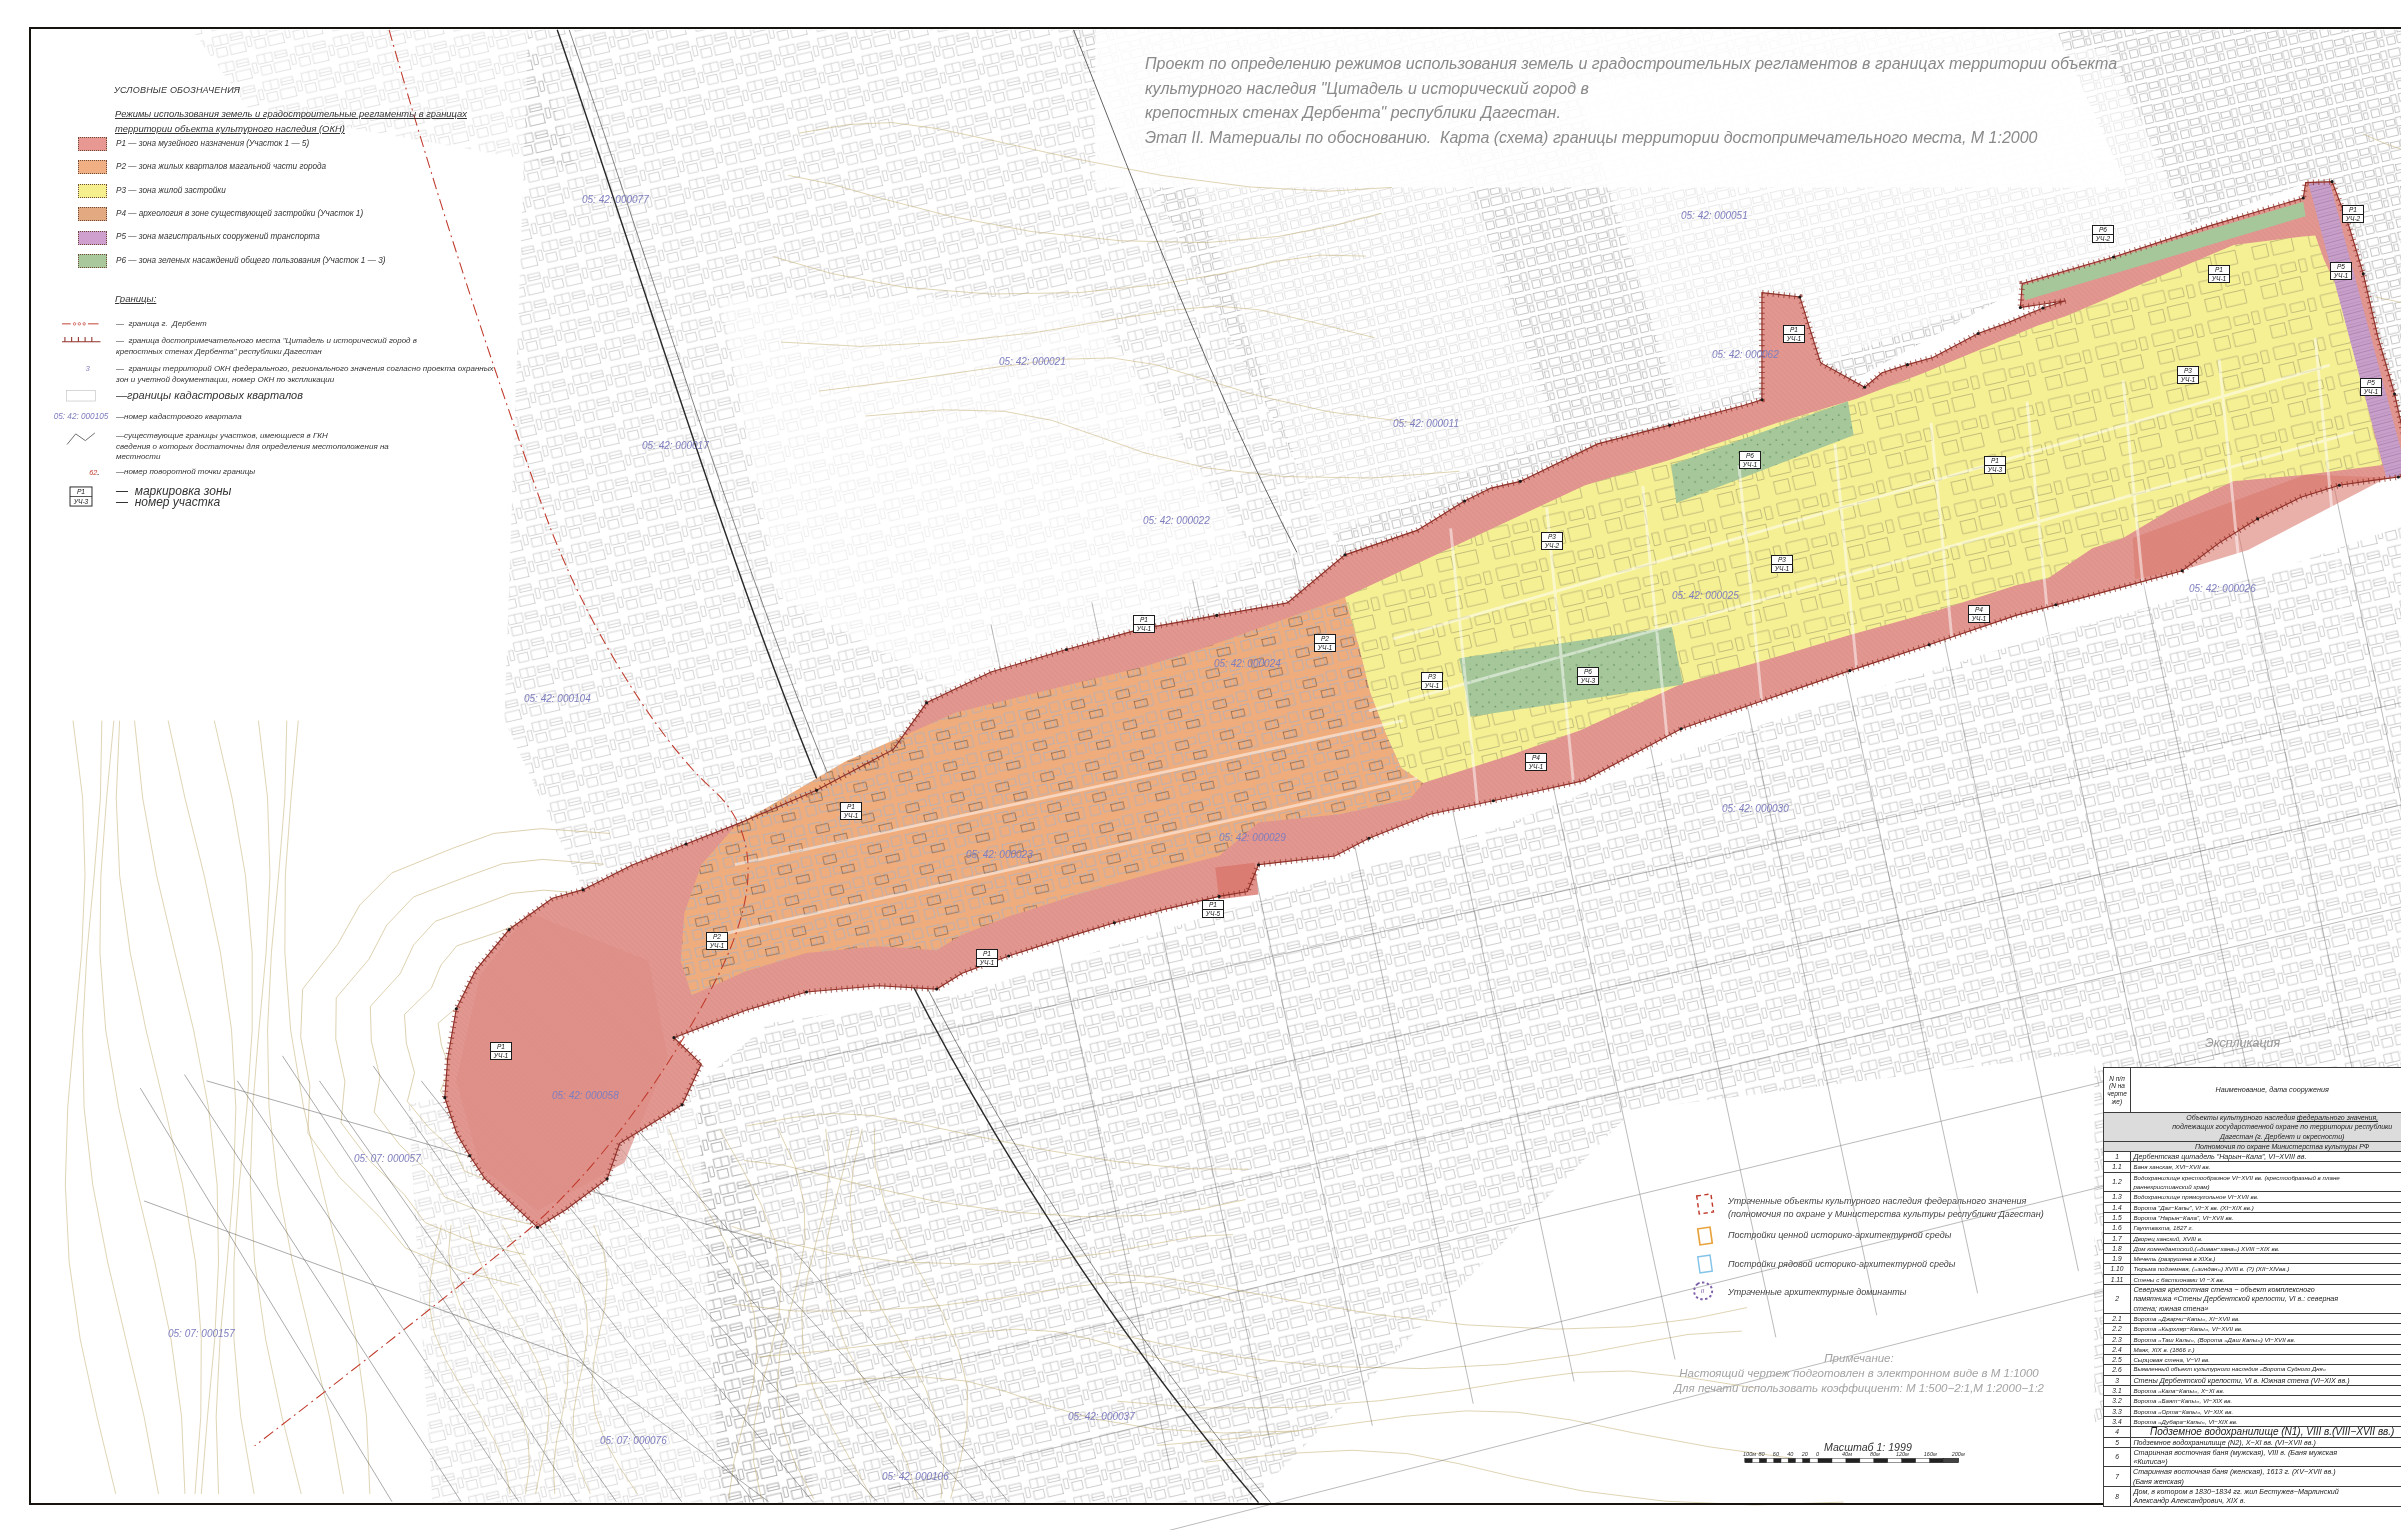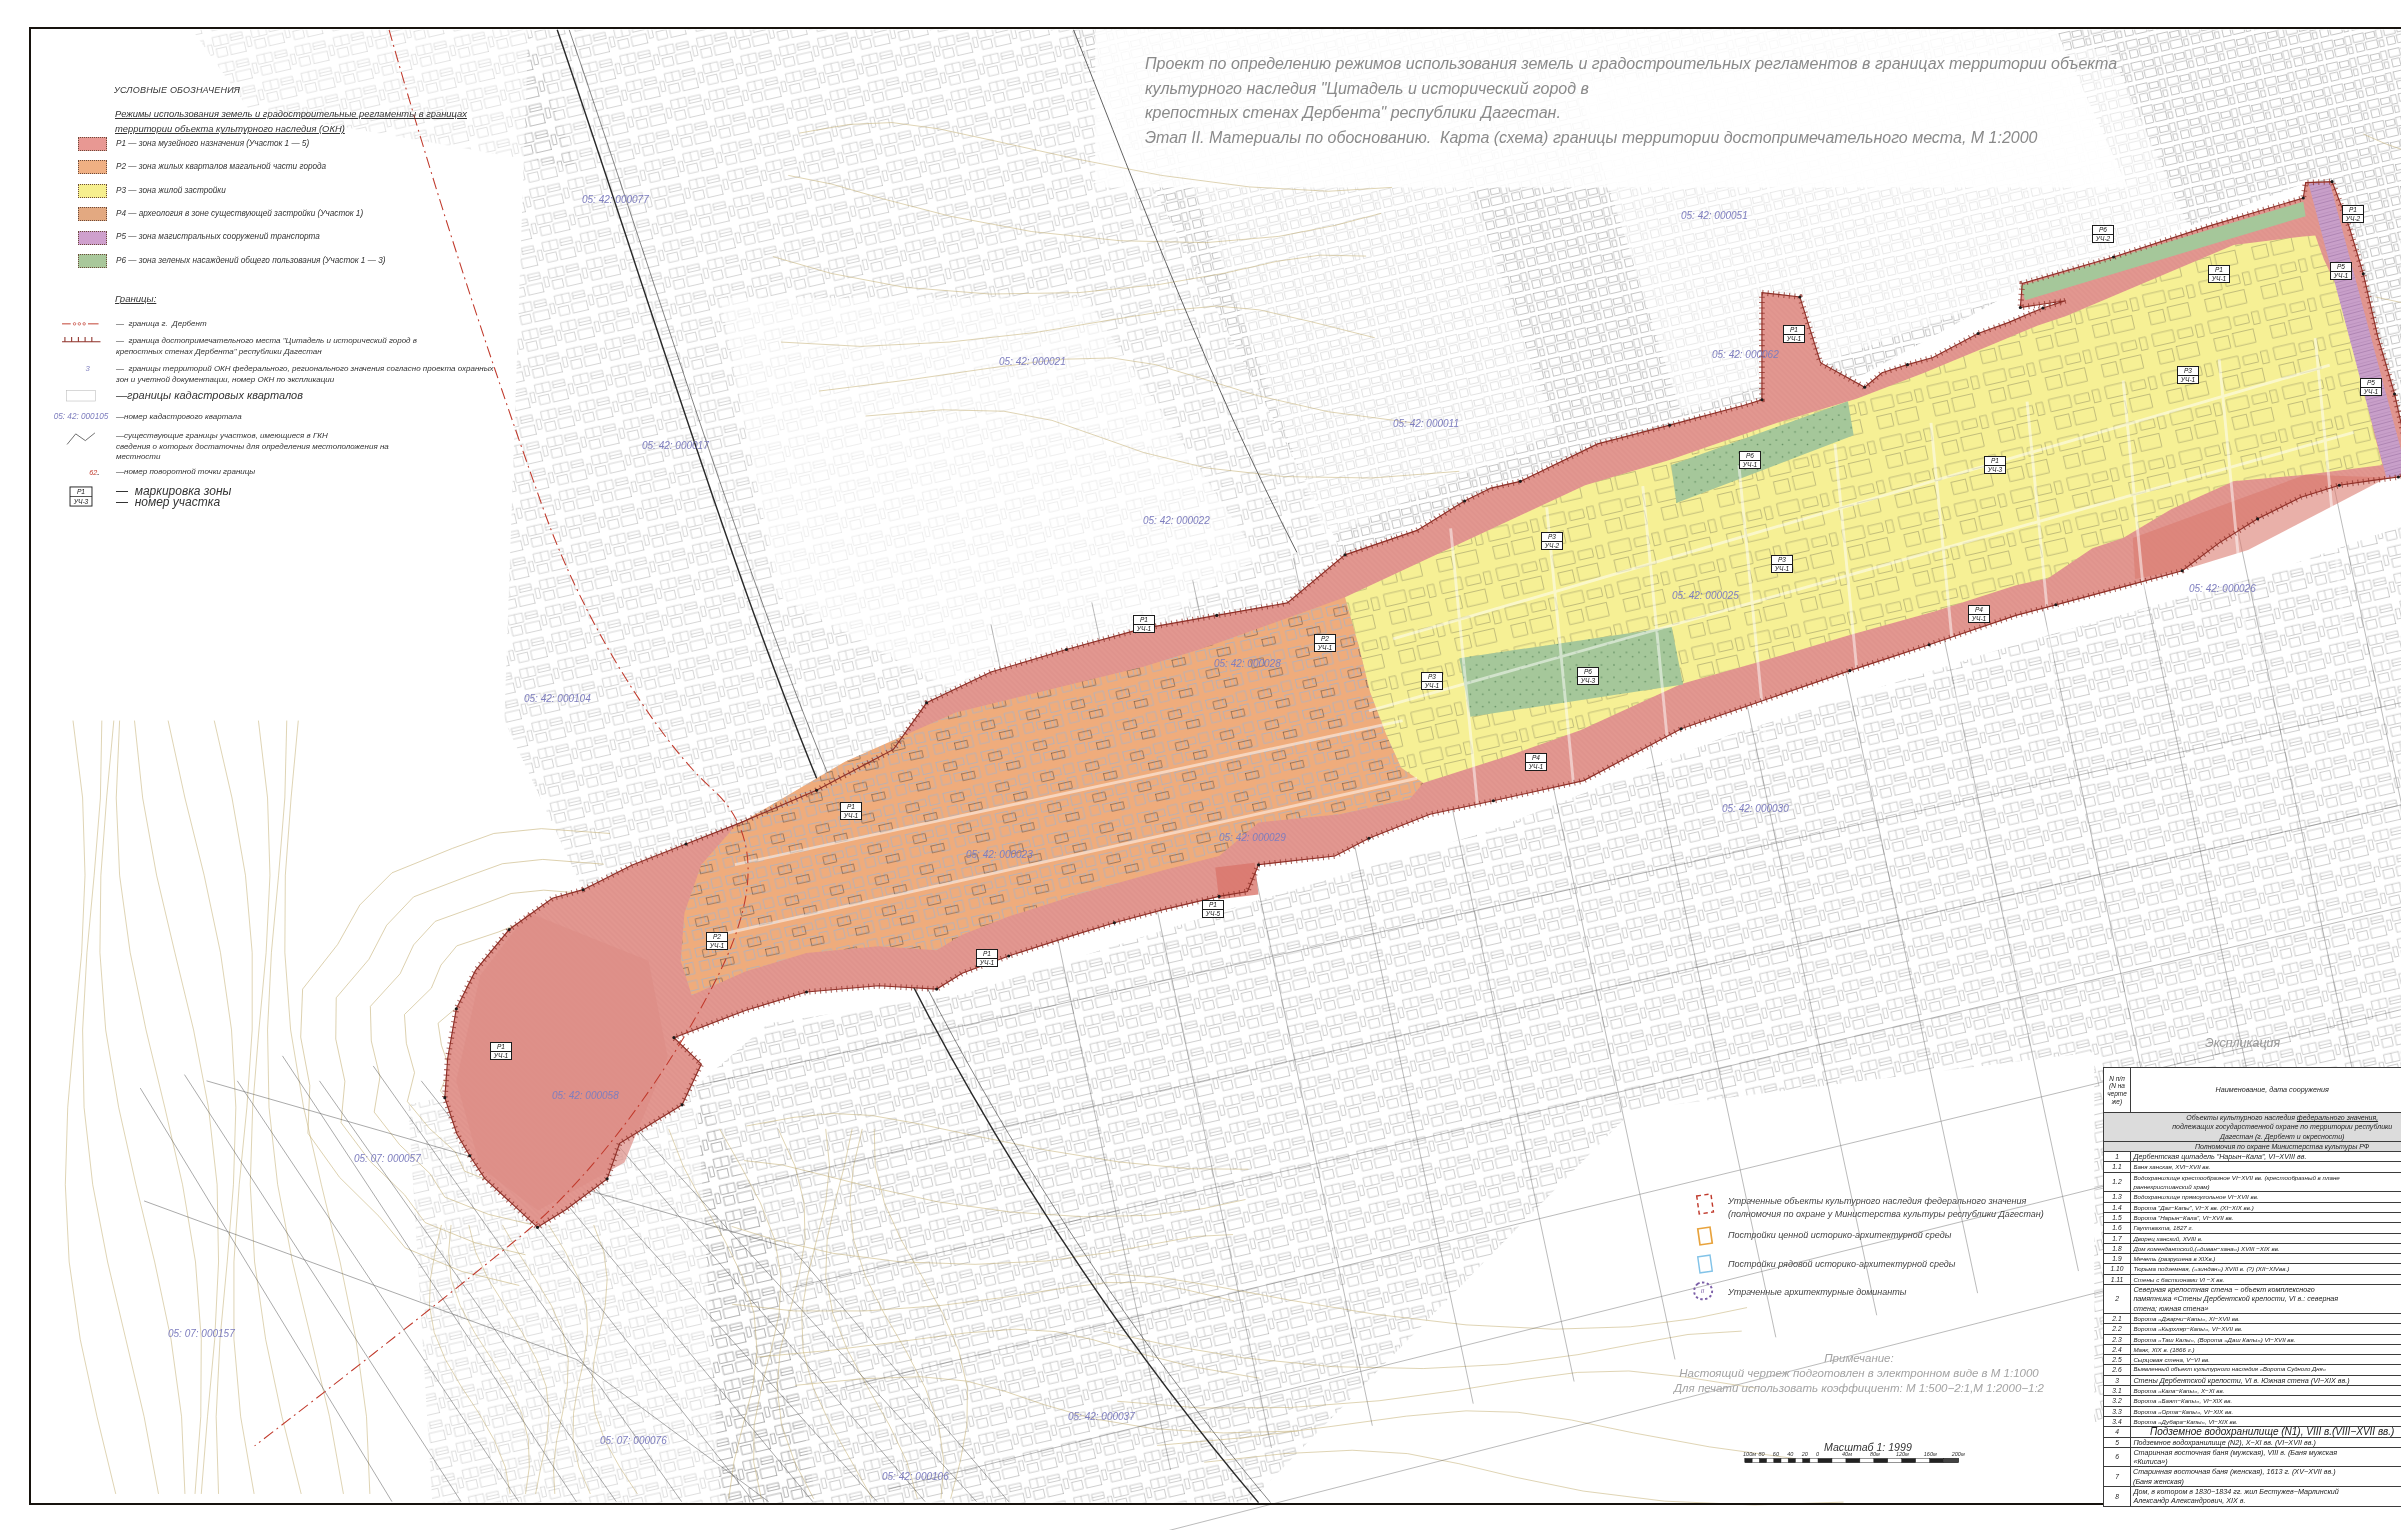--- a/index.html
+++ b/index.html
@@ -374,21 +374,21 @@
 <div class="abs it blue" style="left:582px;top:194px;font-size:10px;z-index:4">05: 42: 000077</div>
 <div class="abs it blue" style="left:999px;top:356px;font-size:10px;z-index:4">05: 42: 000021</div>
 <div class="abs it blue" style="left:642px;top:440px;font-size:10px;z-index:4">05: 42: 000017</div>
 <div class="abs it blue" style="left:524px;top:693px;font-size:10px;z-index:4">05: 42: 000104</div>
 <div class="abs it blue" style="left:1681px;top:210px;font-size:10px;z-index:4">05: 42: 000051</div>
 <div class="abs it blue" style="left:1712px;top:349px;font-size:10px;z-index:4">05: 42: 000062</div>
 
 <div class="abs it blue" style="left:1672px;top:590px;font-size:10px;z-index:4">05: 42: 000025</div>
 <div class="abs it blue" style="left:966px;top:849px;font-size:10px;z-index:4">05: 42: 000023</div>
 <div class="abs it blue" style="left:1219px;top:832px;font-size:10px;z-index:4">05: 42: 000029</div>
-<div class="abs it blue" style="left:1214px;top:658px;font-size:10px;z-index:4">05: 42: 000028</div>
+<div class="abs it blue" style="left:1214px;top:658px;font-size:10px;z-index:4">05: 42: 000024</div>
 <div class="abs it blue" style="left:1143px;top:515px;font-size:10px;z-index:4">05: 42: 000022</div>
 <div class="abs it blue" style="left:2189px;top:583px;font-size:10px;z-index:4">05: 42: 000026</div>
 <div class="abs it blue" style="left:1722px;top:803px;font-size:10px;z-index:4">05: 42: 000030</div>
 
 <div class="abs it blue" style="left:600px;top:1435px;font-size:10px;z-index:4">05: 07: 000076</div>
 <div class="abs it blue" style="left:354px;top:1153px;font-size:10px;z-index:4">05: 07: 000057</div>
 <div class="abs it blue" style="left:168px;top:1328px;font-size:10px;z-index:4">05: 07: 000157</div>
 <div class="abs it blue" style="left:552px;top:1090px;font-size:10px;z-index:4">05: 42: 000058</div>
 <div class="abs it blue" style="left:1393px;top:418px;font-size:10px;z-index:4">05: 42: 000011</div>
 

